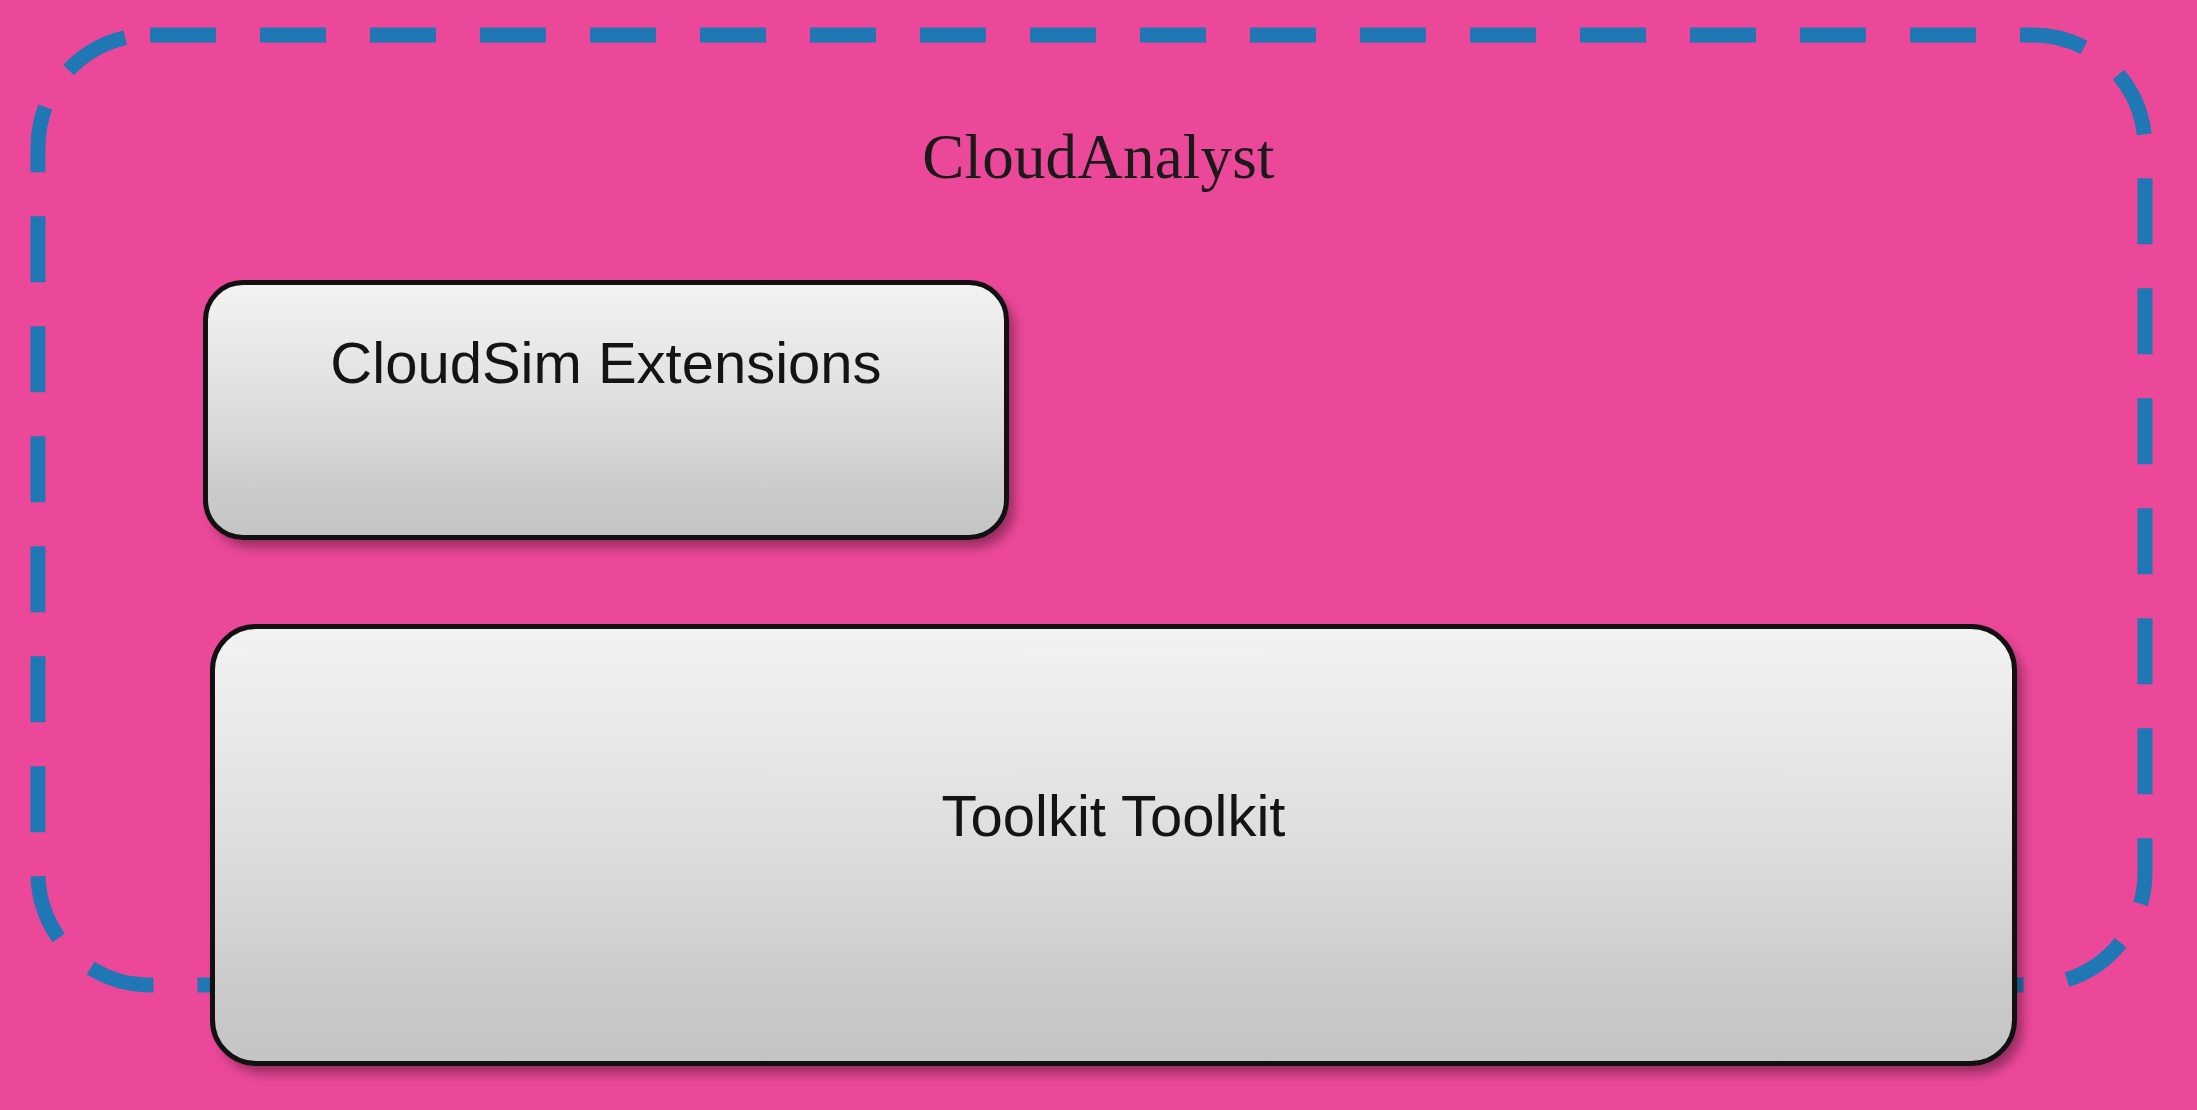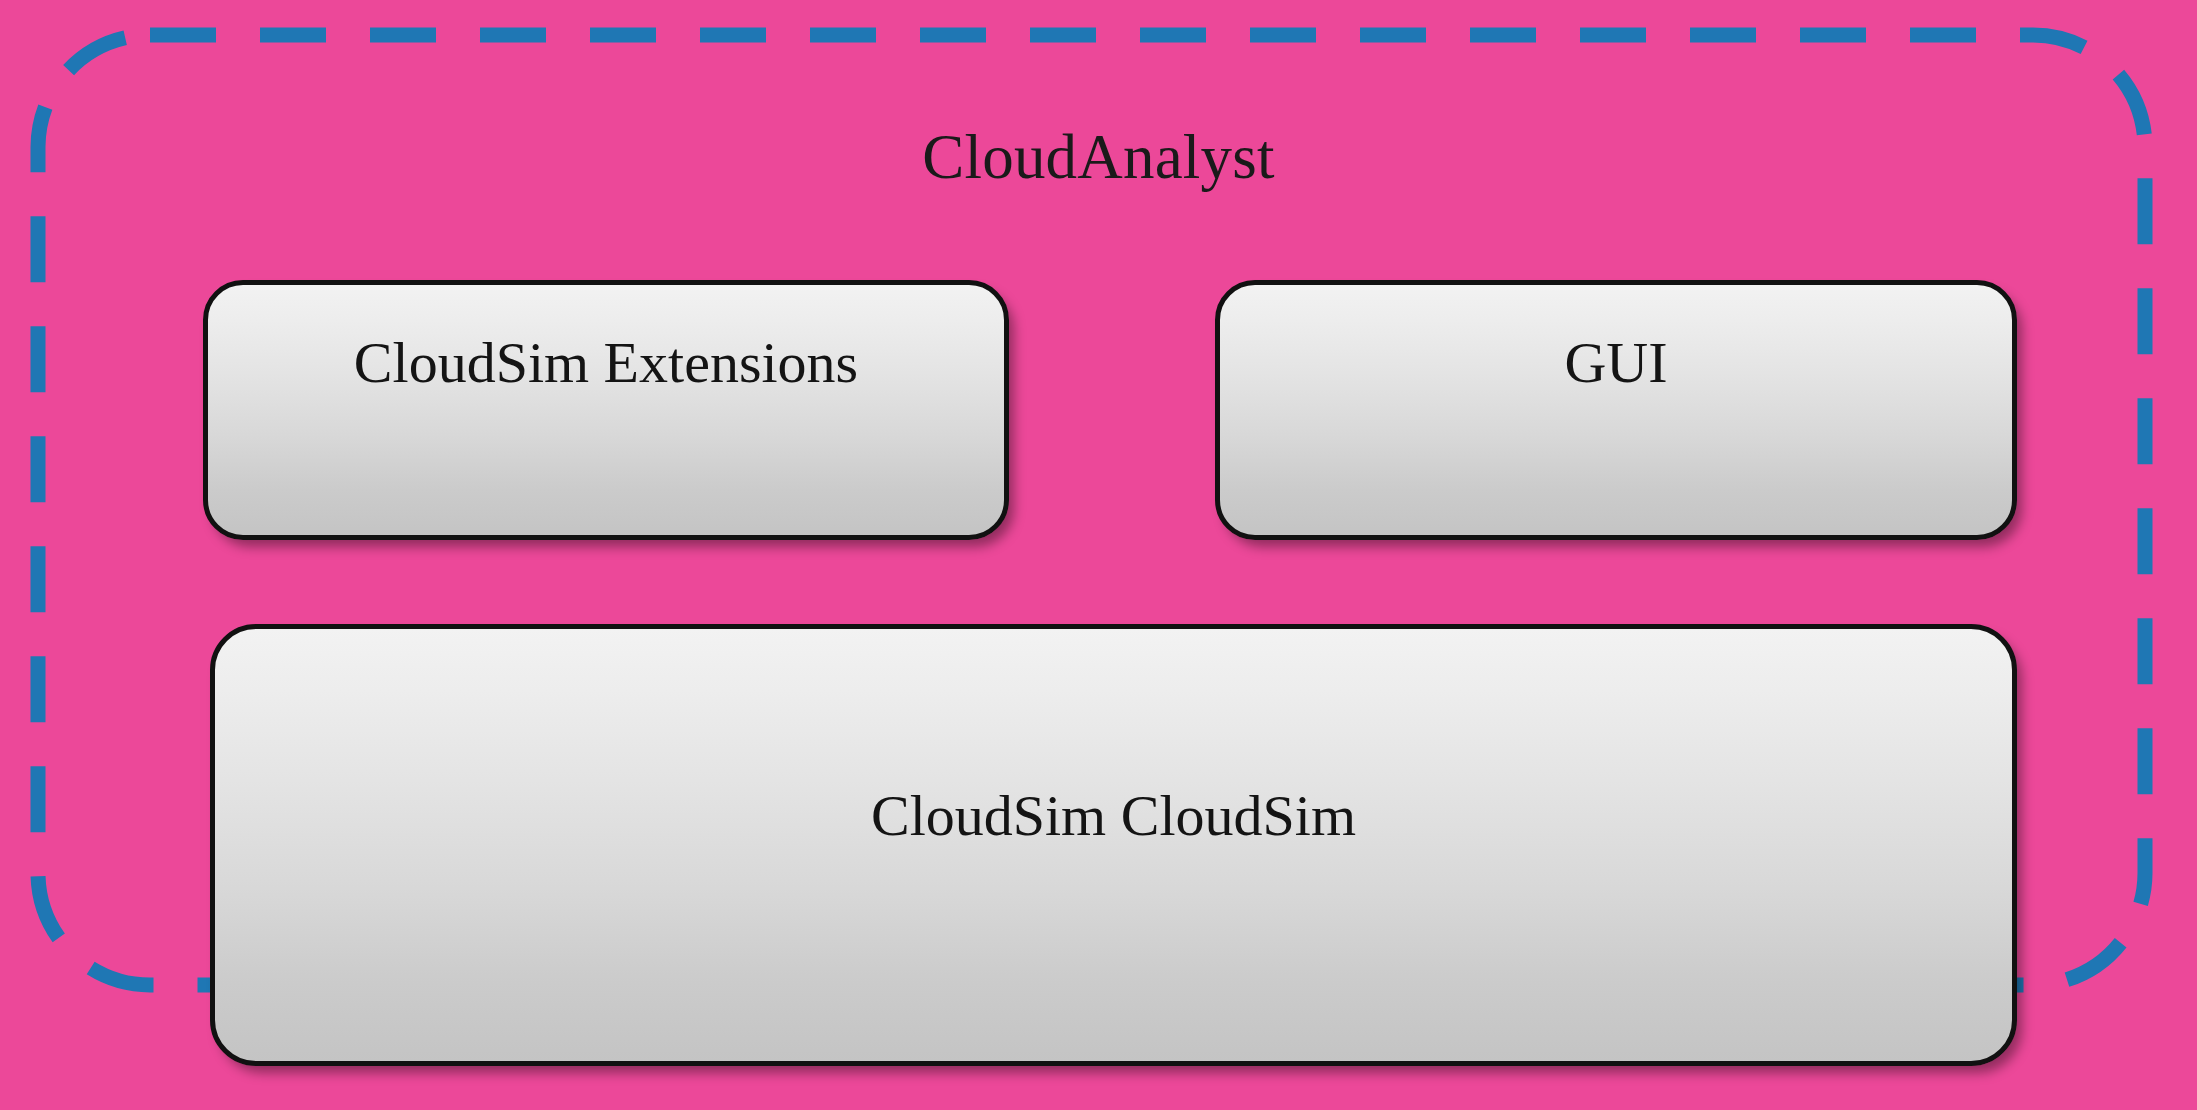--- a/index.html
+++ b/index.html
@@ -67,21 +67,21 @@
     display: block;
   }
   .component-label {
     position: absolute;
     left: 0;
     width: 100%;
     text-align: center;
     font-size: 58px;
     line-height: 1.05;
     color: #141414;
-    font-family: Liberation Serif, serif;
+    font-family: Liberation Sans, sans-serif;
     white-space: nowrap;
   }
 
   
   #box-extensions {
     left: 203px;
     top: 280px;
     width: 806px;
     height: 260px;
   }
@@ -114,21 +114,18 @@
       <rect x="7" y="7" width="2107" height="950" rx="112" ry="112" fill="none" stroke="#1f77b4" stroke-width="15" stroke-linecap="butt" stroke-dasharray="66 44"></rect>
     </svg>
   </div>
 
   <div class="system-title">CloudAnalyst</div>
 
   <div class="component-box" id="box-extensions">
     <span class="component-label">CloudSim Extensions</span>
   </div>
 
-  <div class="component-box" id="box-gui">
-    <span class="component-label">GUI</span>
-  </div>
 
   <div class="component-box" id="box-toolkit">
-    <span class="component-label">CloudSim CloudSim</span>
+    <span class="component-label">Toolkit Toolkit</span>
   </div>
 
 </div>
 
 </body></html>

